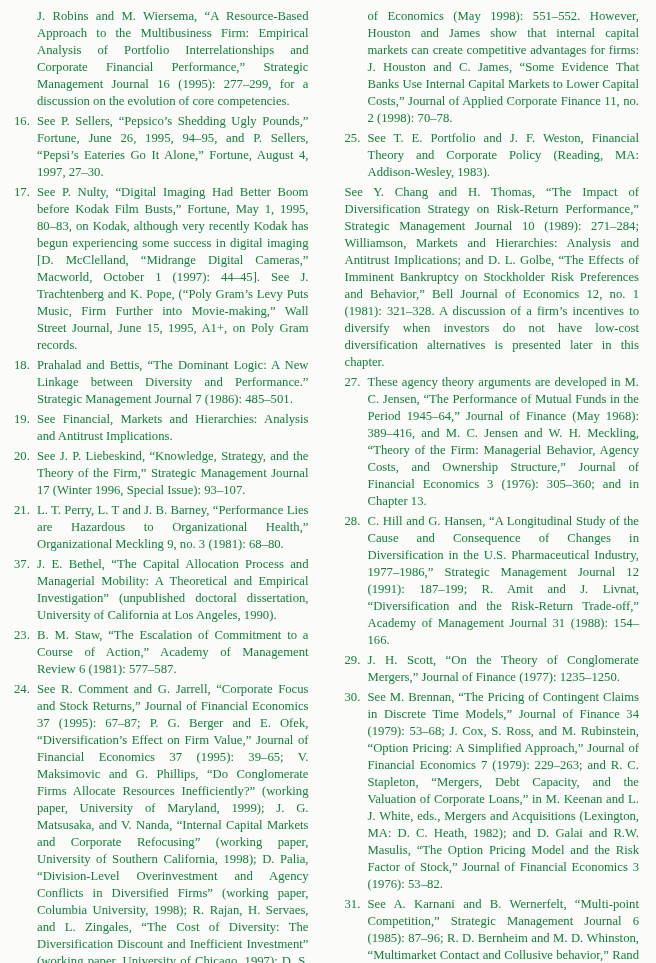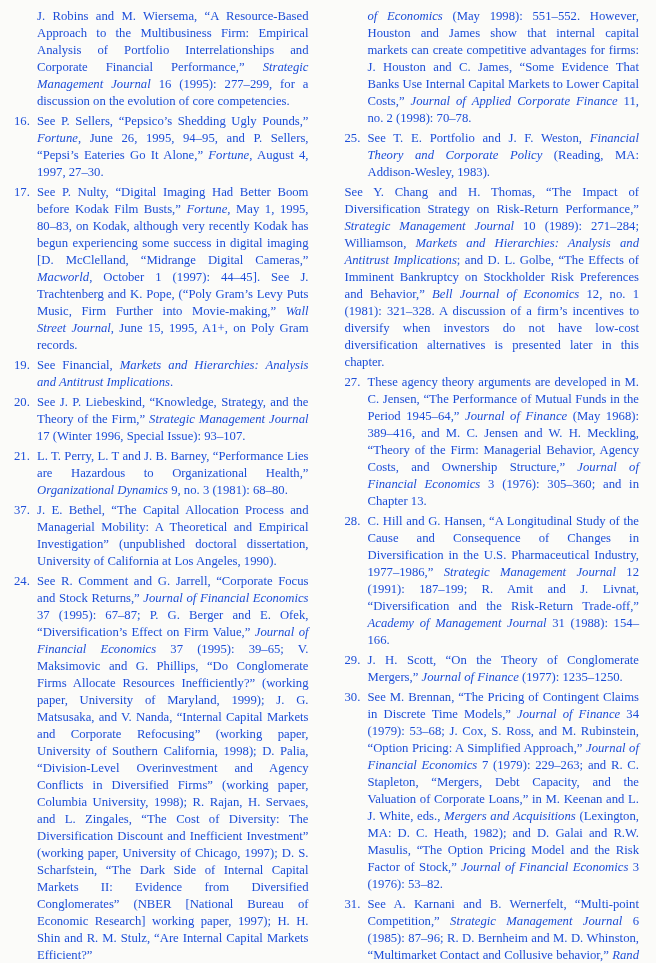--- a/index.html
+++ b/index.html
@@ -15,21 +15,21 @@
   .page {
     box-sizing: border-box;
     width: 656px;
     height: 963px;
     padding: 8px 17px 6px 14px;
     display: flex;
     gap: 36px;
     font-family: "Liberation Serif", "DejaVu Serif", serif;
     font-size: 12.7px;
     line-height: 17px;
-    color: #1d4ed8;
+    color: #15803d;
     overflow: hidden;
   }
   .column {
     flex: 1 1 0;
     min-width: 0;
   }
   .entry {
     display: flex;
     margin-top: 3px;
   }
@@ -41,21 +41,20 @@
     text-align: left;
   }
   .body {
     flex: 1 1 auto;
     min-width: 0;
     text-align: justify;
     hyphens: auto;
     -webkit-hyphens: auto;
   }
   .it {
-    font-style: italic;
     margin-top: 24px;
   }
 </style>
 </head>
 <body>
 
 <div class="page">
   <div class="column">
       <div class="entry">
         <span class="num"></span>
@@ -63,34 +62,42 @@
       </div>
       <div class="entry">
         <span class="num">16.</span>
         <div class="body"><span>See P. Sellers, “Pepsico’s Shedding Ugly Pounds,” </span><span class="it">Fortune</span><span>, June 26, 1995, 94–95, and P. Sellers, “Pepsi’s Eateries Go It Alone,” </span><span class="it">Fortune</span><span>, August 4, 1997, 27–30.</span></div>
       </div>
       <div class="entry">
         <span class="num">17.</span>
         <div class="body"><span>See P. Nulty, “Digital Imaging Had Better Boom before Kodak Film Busts,” </span><span class="it">Fortune</span><span>, May 1, 1995, 80–83, on Kodak, although very recently Kodak has begun experiencing some success in digital imaging [D. McClelland, “Midrange Digital Cameras,” </span><span class="it">Macworld</span><span>, October 1 (1997): 44–45]. See J. Trachtenberg and K. Pope, (“Poly Gram’s Levy Puts Music, Firm Further into Movie-making,” </span><span class="it">Wall Street Journal</span><span>, June 15, 1995, A1+, on Poly Gram records.</span></div>
       </div>
       <div class="entry">
+        <span class="num">18.</span>
+        <div class="body"><span>Prahalad and Bettis, “The Dominant Logic: A New Linkage between Diversity and Performance.” </span><span class="it">Strategic Management Journal</span><span> 7 (1986): 485–501.</span></div>
+      </div>
+      <div class="entry">
         <span class="num">19.</span>
         <div class="body"><span>See Financial, </span><span class="it">Markets and Hierarchies: Analysis and Antitrust Implications</span><span>.</span></div>
       </div>
       <div class="entry">
         <span class="num">20.</span>
         <div class="body"><span>See J. P. Liebeskind, “Knowledge, Strategy, and the Theory of the Firm,” </span><span class="it">Strategic Management Journal</span><span> 17 (Winter 1996, Special Issue): 93–107.</span></div>
       </div>
       <div class="entry">
         <span class="num">21.</span>
-        <div class="body"><span>L. T. Perry, L. T and J. B. Barney, “Performance Lies are Hazardous to Organizational Health,” </span><span class="it">Organizational Dynamics</span><span> 9, no. 3 (1981): 68–80.</span></div>
+        <div class="body"><span>L. T. Perry, L. T and J. B. Barney, “Performance Lies are Hazardous to Organizational Health,” </span><span class="it">Organizational Meckling</span><span> 9, no. 3 (1981): 68–80.</span></div>
       </div>
       <div class="entry">
         <span class="num">37.</span>
         <div class="body"><span>J. E. Bethel, “The Capital Allocation Process and Managerial Mobility: A Theoretical and Empirical Investigation” (unpublished doctoral dissertation, University of California at Los Angeles, 1990).</span></div>
+      </div>
+      <div class="entry">
+        <span class="num">23.</span>
+        <div class="body"><span>B. M. Staw, “The Escalation of Commitment to a Course of Action,” </span><span class="it">Academy of Management Review</span><span> 6 (1981): 577–587.</span></div>
       </div>
       <div class="entry">
         <span class="num">24.</span>
         <div class="body"><span>See R. Comment and G. Jarrell, “Corporate Focus and Stock Returns,” </span><span class="it">Journal of Financial Economics</span><span> 37 (1995): 67–87; P. G. Berger and E. Ofek, “Diversification’s Effect on Firm Value,” </span><span class="it">Journal of Financial Economics</span><span> 37 (1995): 39–65; V. Maksimovic and G. Phillips, “Do Conglomerate Firms Allocate Resources Inefficiently?” (working paper, University of Maryland, 1999); J. G. Matsusaka, and V. Nanda, “Internal Capital Markets and Corporate Refocusing” (working paper, University of Southern California, 1998); D. Palia, “Division-Level Overinvestment and Agency Conflicts in Diversified Firms” (working paper, Columbia University, 1998); R. Rajan, H. Servaes, and L. Zingales, “The Cost of Diversity: The Diversification Discount and Inefficient Investment” (working paper, University of Chicago, 1997); D. S. Scharfstein, “The Dark Side of Internal Capital Markets II: Evidence from Diversified Conglomerates” (NBER [National Bureau of Economic Research] working paper, 1997); H. H. Shin and R. M. Stulz, “Are Internal Capital Markets Efficient?” </span></div>
       </div>
     </div>
   <div class="column">
       <div class="entry">
         <span class="num"></span>
         <div class="body"><span class="it">of Economics</span><span> (May 1998): 551–552. However, Houston and James show that internal capital markets can create competitive advantages for firms: J. Houston and C. James, “Some Evidence That Banks Use Internal Capital Markets to Lower Capital Costs,” </span><span class="it">Journal of Applied Corporate Finance</span><span> 11, no. 2 (1998): 70–78.</span></div>

